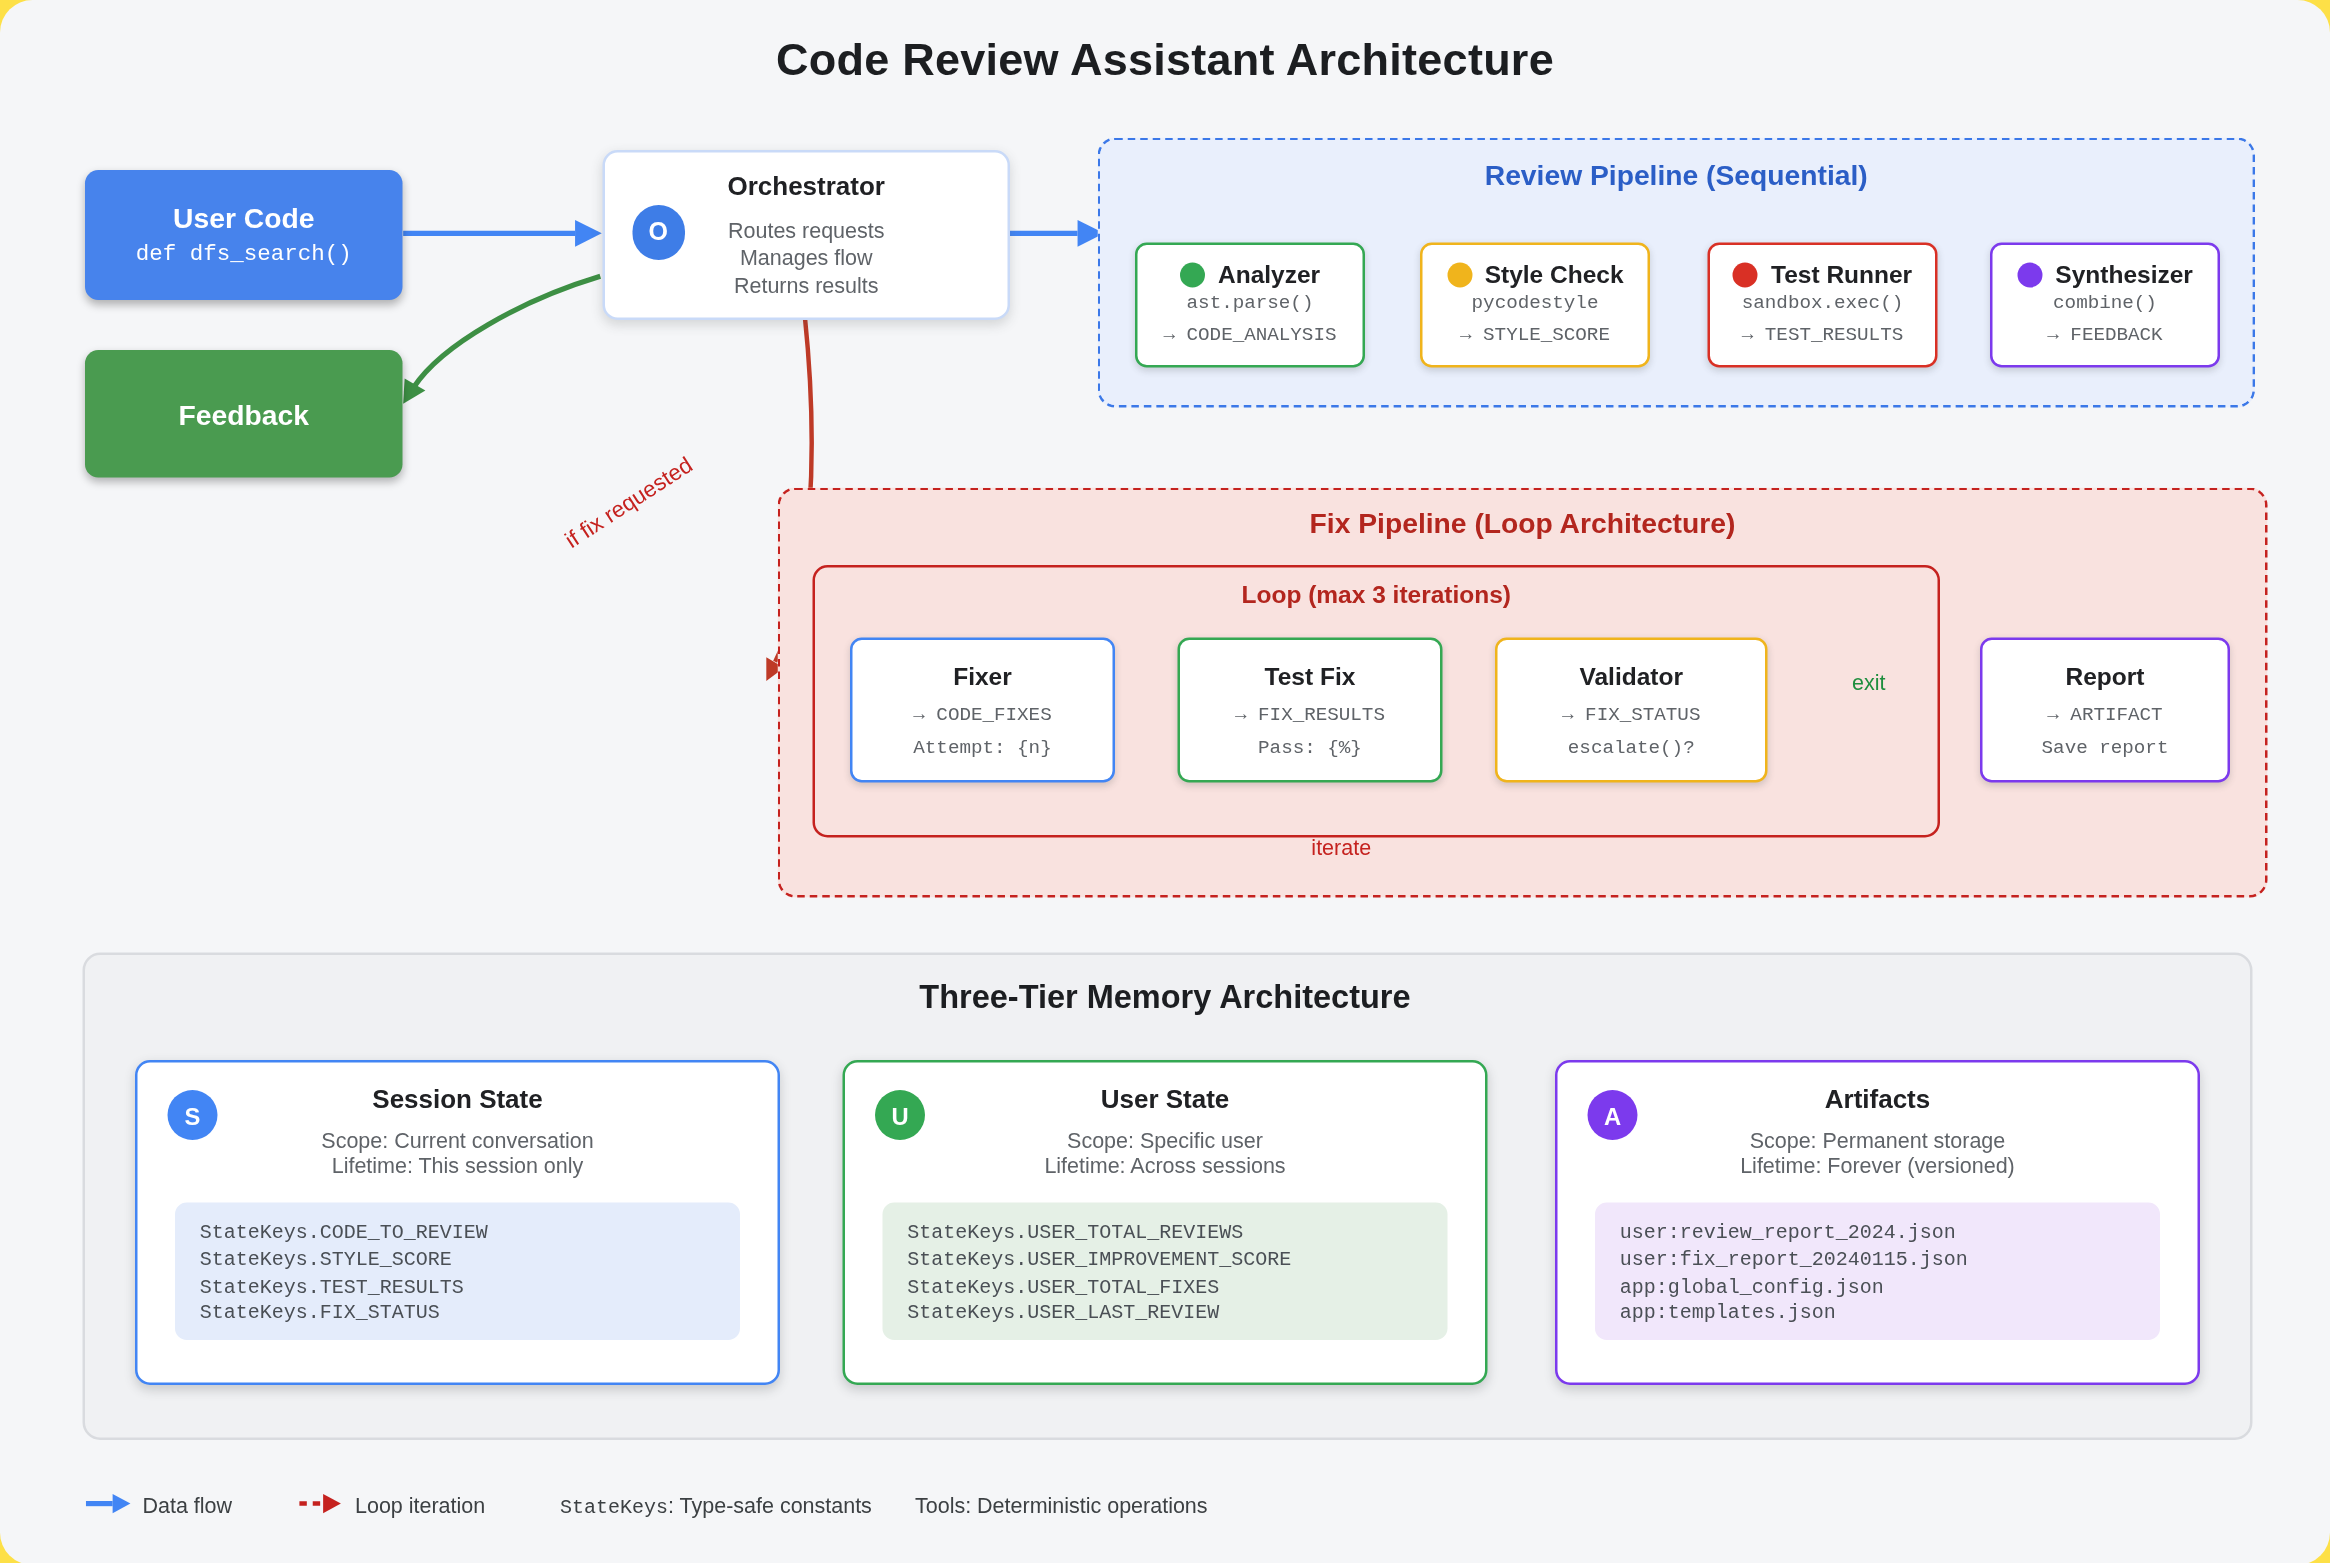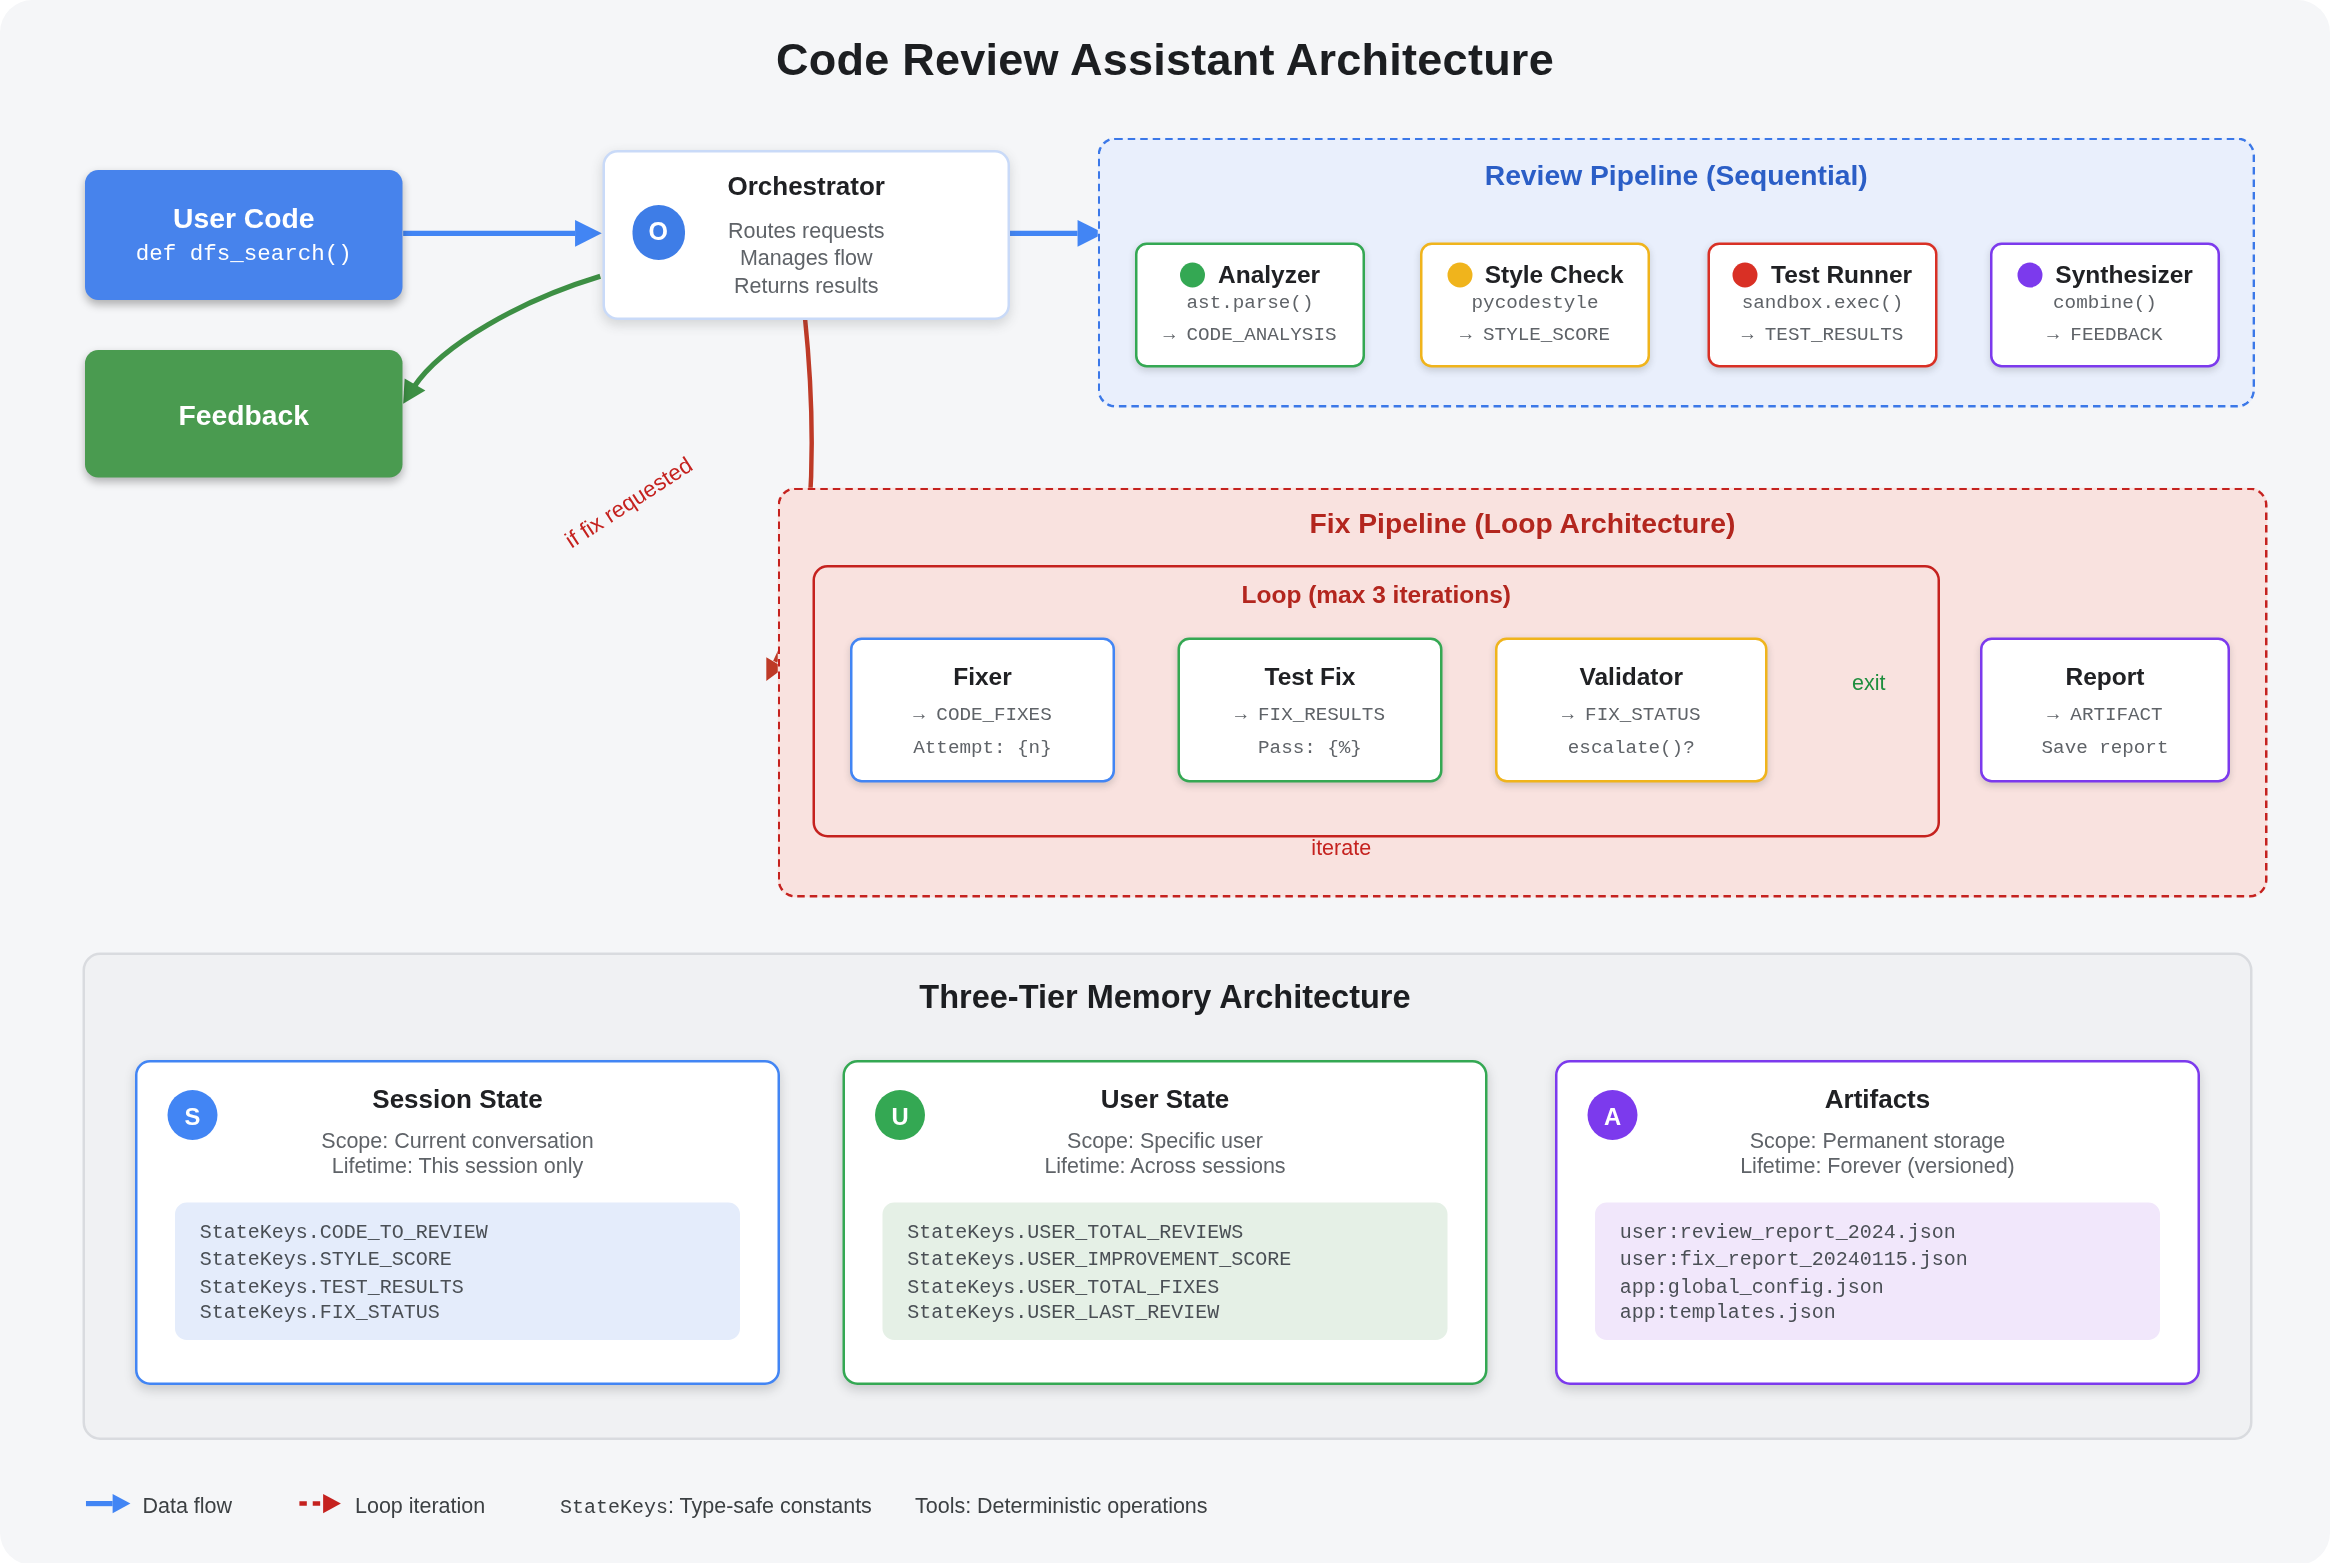--- a/index.html
+++ b/index.html
@@ -1,16 +1,16 @@
 <!DOCTYPE html>
 <html style="font-size:9.5px"><head>
 <meta charset="utf-8">
 <style>
   html,body{margin:0;padding:0;background:#000;}
-  #root{position:relative;width:2330px;height:1564px;background:#ffffff;overflow:hidden;}
+  #root{position:relative;width:2330px;height:1564px;background:#fde047;overflow:hidden;}
   #stage{position:absolute;left:0;top:0;width:932px;height:626px;
          transform:scale(2.5);transform-origin:top left;
          font-family:"Liberation Sans",sans-serif;color:#202124;}
   .canvas{position:absolute;inset:0;background:#F5F6F8;border-radius:13px;}
   .abs{position:absolute;}
   .mono{font-family:"Liberation Mono","DejaVu Sans Mono",monospace;}
 
   .page-title{left:0;right:0;top:14.2px;text-align:center;font-size:18px;font-weight:700;color:#1c1e21;letter-spacing:0.1px;}
 
   

